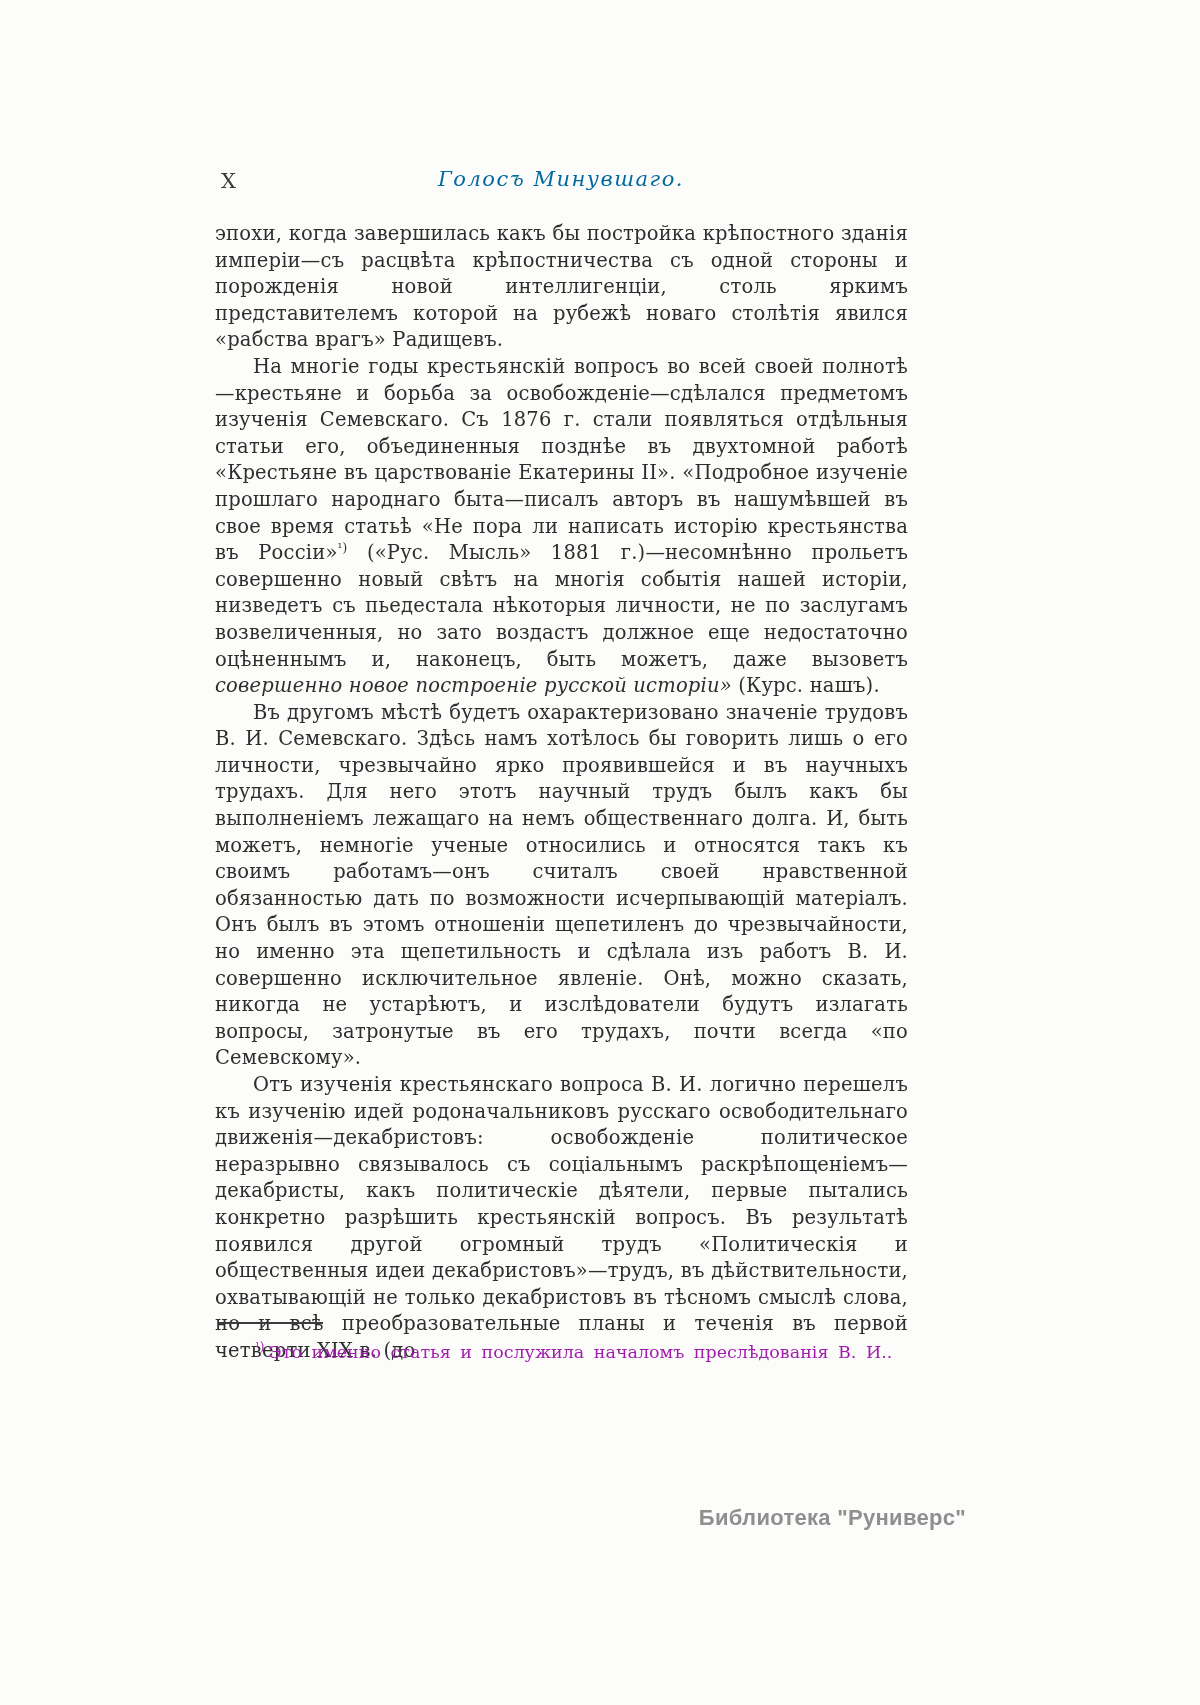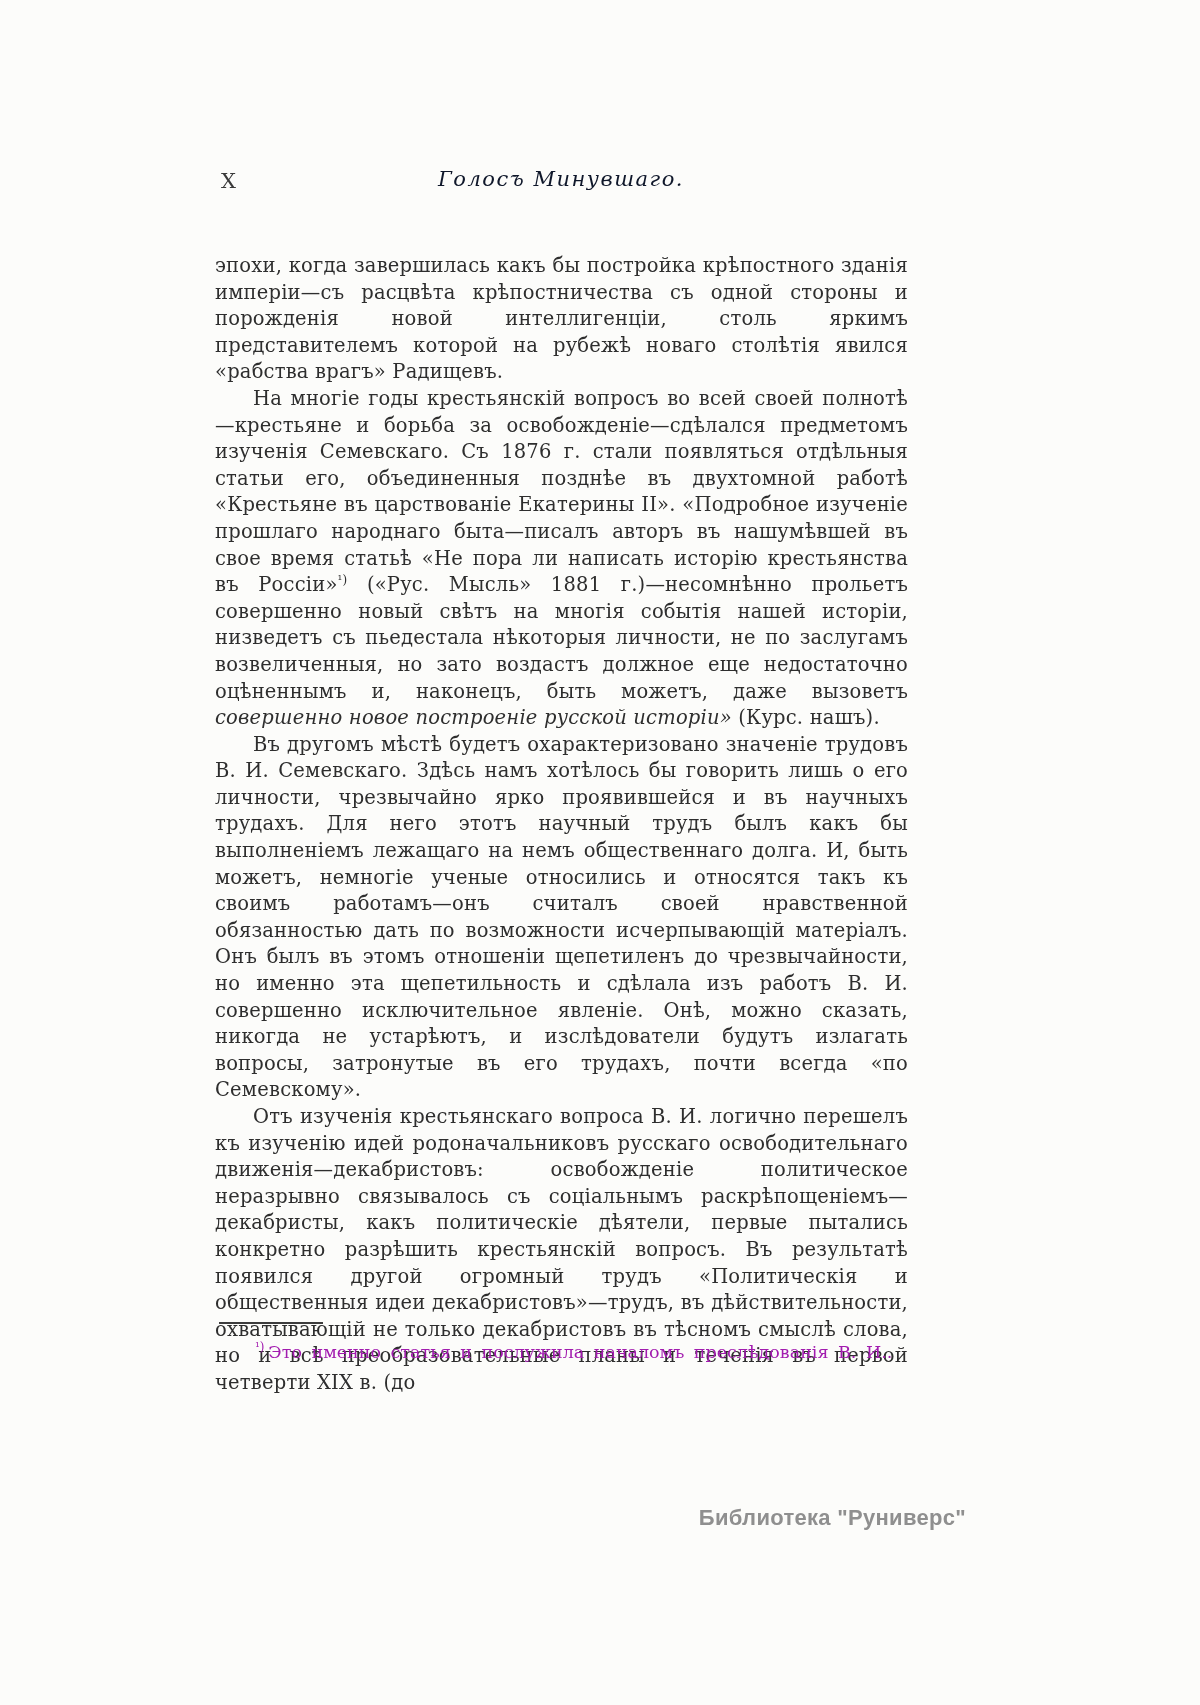--- a/index.html
+++ b/index.html
@@ -20,30 +20,29 @@
     top: 167px; left: 215px; width: 692px;
     height: 30px;
   }
   .page-number {
     position: absolute; left: 6px; top: 2px;
     font-size: 21px; color: #3a3a3a;
   }
   .running-title {
     display: block; text-align: center;
     font-style: italic; font-size: 21px;
-    letter-spacing: 1.5px; color: #0f172a;
+    letter-spacing: 1.5px; color: #0369a1;
   }
   .body-text {
     position: absolute;
     top: 221px; left: 215px; width: 693px;
     font-size: 19.5px; line-height: 26.6px;
     text-align: justify;
     color: #2e2e2e;
     letter-spacing: 0.2px;
-    margin-top: 32px;
   }
   .para { text-indent: 38px; margin: 0; }
   .para.no-indent { text-indent: 0; }
   .emph { }
   .fn-ref {
     font-size: 12px; vertical-align: super; line-height: 0;
   }
   .footnote-rule {
     position: absolute; left: 219px; top: 1322px;
     width: 104px; height: 0;

